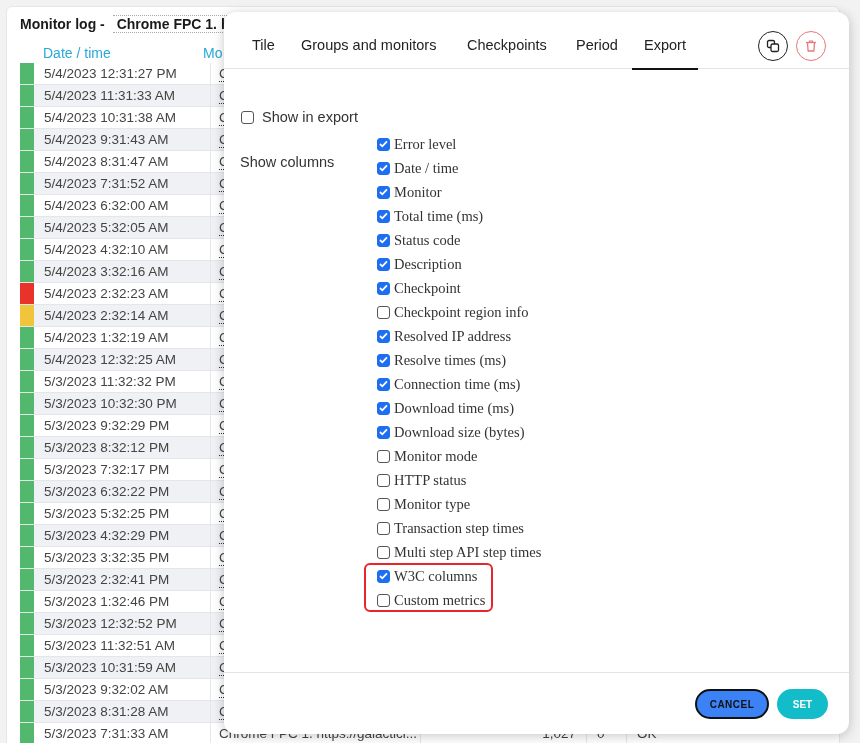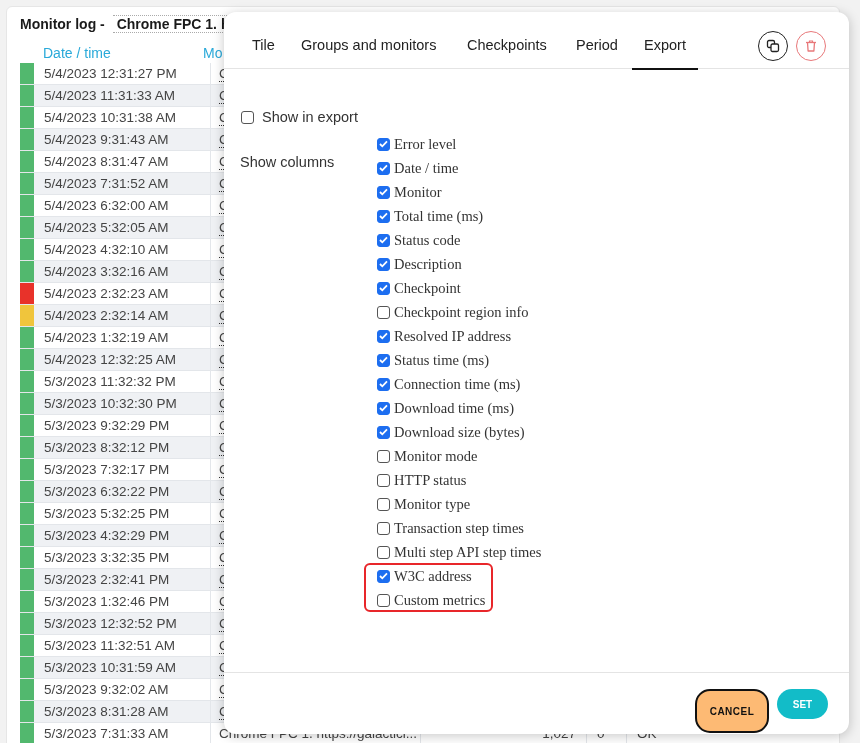--- a/index.html
+++ b/index.html
@@ -193,24 +193,24 @@
 
   .footer {
     position: absolute;
     left: 0; right: 0; bottom: 0;
     height: 62px;
     border-top: 1px solid #e4e4e4;
   }
   .btn-cancel {
     position: absolute;
     right: 80px; top: 16px;
-    width: 74px; height: 44px;
+    width: 74px; height: 30px;
     border: 2px solid #111;
     border-radius: 15px;
-    background: #fdba74;
+    background: #3b82f6;
     font-size: 10px;
     font-weight: bold;
     letter-spacing: 0.5px;
     color: #111;
     display: flex; align-items: center; justify-content: center;
     cursor: pointer;
     font-family: "Liberation Sans", sans-serif;
   }
   .btn-set {
     position: absolute;
@@ -500,21 +500,21 @@
             </svg>
           </span>
           <span>Resolved IP address</span>
         </div>
         <div class="cb-row">
           <span class="cb checked">
             <svg width="9" height="8" viewBox="0 0 9 8">
               <path d="M1 4l2.3 2.3L8 1.3" stroke="#fff" stroke-width="1.8" fill="none"></path>
             </svg>
           </span>
-          <span>Status time (ms)</span>
+          <span>Resolve times (ms)</span>
         </div>
         <div class="cb-row">
           <span class="cb checked">
             <svg width="9" height="8" viewBox="0 0 9 8">
               <path d="M1 4l2.3 2.3L8 1.3" stroke="#fff" stroke-width="1.8" fill="none"></path>
             </svg>
           </span>
           <span>Connection time (ms)</span>
         </div>
         <div class="cb-row">
@@ -552,21 +552,21 @@
         <div class="cb-row">
           <span class="cb"></span>
           <span>Multi step API step times</span>
         </div>
         <div class="cb-row">
           <span class="cb checked">
             <svg width="9" height="8" viewBox="0 0 9 8">
               <path d="M1 4l2.3 2.3L8 1.3" stroke="#fff" stroke-width="1.8" fill="none"></path>
             </svg>
           </span>
-          <span>W3C address</span>
+          <span>W3C columns</span>
         </div>
         <div class="cb-row">
           <span class="cb"></span>
           <span>Custom metrics</span>
         </div>
       </div>
   </div>
 
   <div class="footer">
     <button class="btn-cancel">CANCEL</button>

